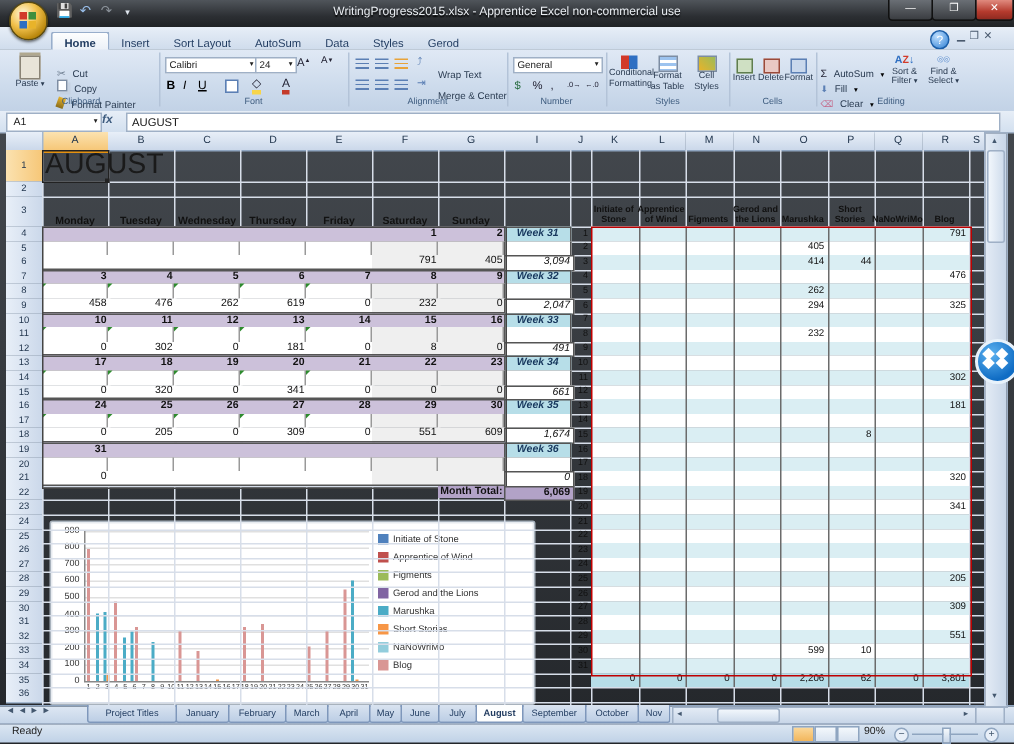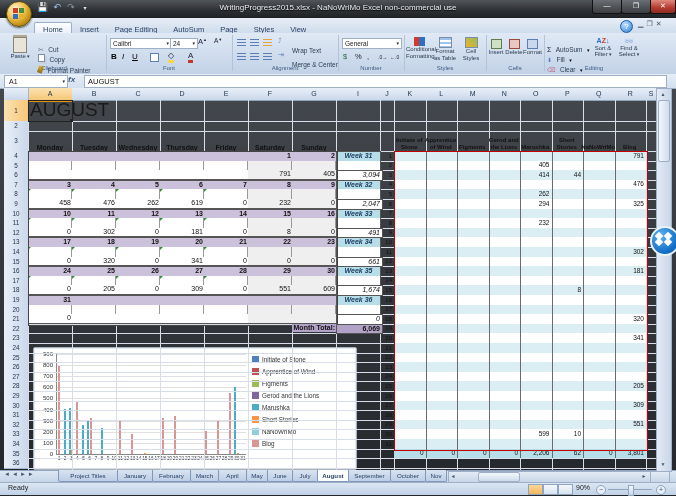--- a/index.html
+++ b/index.html
@@ -12,21 +12,21 @@
   .winbtn{top:0;width:28px;height:13px;border:1px solid #111;border-top:none;border-radius:0 0 3px 3px;color:#fff;font-size:7px;text-align:center;line-height:12px;background:linear-gradient(#6a6f75,#3a3d41);}
   #btn-close{background:linear-gradient(#e08a7e,#b43a2d 60%,#8f2a20);}
   
   #orb{left:6px;top:1px;width:24px;height:24px;border-radius:50%;background:radial-gradient(circle at 35% 30%,#fff8e0,#f2c24d 40%,#b8860b 75%,#6b4e00);border:1px solid #5a4a10;box-shadow:0 1px 2px rgba(0,0,0,.6);z-index:5;}
   .orbsq{width:5px;height:5px;position:absolute;}
   #qat{left:36px;top:2px;height:13px;color:#dfe6ee;font-size:9px;}
   .qbtn{display:inline-block;width:14px;text-align:center;}
   
   #tabrow{left:0;top:18px;width:676px;height:15px;background:linear-gradient(#e7eef7,#cfdcec);border-bottom:1px solid #aebfd4;}
   .rtab{display:inline-block;height:13px;line-height:14px;padding:0 8px;font-size:7.5px;color:#1f3a5f;}
-  .rtab.active{background:linear-gradient(#fdfefe,#e8eef6);border:1px solid #98aecb;border-bottom:none;border-radius:2px 2px 0 0;font-weight:normal;}
+  .rtab.active{background:linear-gradient(#fdfefe,#e8eef6);border:1px solid #98aecb;border-bottom:none;border-radius:2px 2px 0 0;font-weight:bold;}
   #helpbtn{left:620px;top:20px;width:11px;height:11px;border-radius:50%;background:radial-gradient(circle at 35% 30%,#bfe0ff,#2f7fd3);color:#fff;font-size:8px;text-align:center;line-height:11px;border:1px solid #1b5ea8;}
   #wb-ctl{left:638px;top:20px;font-size:7px;color:#4a5a6e;letter-spacing:3px;}
   
   #ribbon{left:0;top:33px;width:676px;height:41px;background:linear-gradient(#e0e9f5,#cddbec 60%,#c2d2e6);border-bottom:1px solid #8fa5c0;}
   .grp{position:absolute;top:2px;height:36px;border-right:1px solid #b3c3d8;}
   .grplabel{position:absolute;bottom:0px;left:0;width:100%;text-align:center;font-size:6px;color:#3e5c7f;}
   .rlbl{font-size:6.5px;color:#2b3c52;}
   .rbox{border:1px solid #9fb0c6;background:#fff;font-size:6.5px;color:#222;padding:0 2px;height:9px;line-height:9px;}
   .bigbtn{position:absolute;text-align:center;font-size:6px;color:#2b3c52;line-height:1.1;}
   .sq{display:inline-block;width:7px;height:7px;border:1px solid #7d8da3;}
@@ -64,34 +64,34 @@
   
   #dropbox{left:650px;top:226px;width:26px;height:26px;border-radius:50%;background:radial-gradient(circle at 35% 30%,#5db2f0,#0f6cc4 70%);border:2px solid #e8f2fb;z-index:9;}
   .dbx{position:absolute;width:6px;height:6px;background:#fff;transform:rotate(45deg);}
 </style>
 </head>
 <body>
 
 <div id="win">
 
   <div id="titlebar" class="abs">
-    <div id="title" class="abs tt">WritingProgress2015.xlsx - NaNoWriMo Excel non-commercial use</div>
+    <div id="title" class="abs tt">WritingProgress2015.xlsx - Apprentice Excel non-commercial use</div>
   </div>
   <div id="orb" class="abs">
     <div class="orbsq" style="left:6px;top:6px;background:#d23a2a;"></div>
     <div class="orbsq" style="left:12px;top:6px;background:#3e8f3e;"></div>
     <div class="orbsq" style="left:6px;top:12px;background:#2f6fc2;"></div>
     <div class="orbsq" style="left:12px;top:12px;background:#e8b32a;"></div>
   </div>
   <div id="qat" class="abs"><span class="qbtn">💾</span><span class="qbtn" style="color:#9cc3ef;">↶</span><span class="qbtn" style="color:#8d949c;">↷</span><span class="qbtn" style="font-size:6px;">▾</span></div>
   <div class="abs winbtn" style="left:592px;">—</div>
   <div class="abs winbtn" style="left:621px;">❐</div>
   <div class="abs winbtn" id="btn-close" style="left:650px;width:24px;">✕</div>
 
-  <div id="tabrow" class="abs"><span style="display:inline-block;width:34px;"></span><span id="ribbontabs"><span class="rtab active">Home</span><span class="rtab">Insert</span><span class="rtab">Page Editing</span><span class="rtab">AutoSum</span><span class="rtab">Page</span><span class="rtab">Styles</span><span class="rtab">View</span></span></div>
+  <div id="tabrow" class="abs"><span style="display:inline-block;width:34px;"></span><span id="ribbontabs"><span class="rtab active">Home</span><span class="rtab">Insert</span><span class="rtab">Sort Layout</span><span class="rtab">AutoSum</span><span class="rtab">Data</span><span class="rtab">Styles</span><span class="rtab">Gerod</span></span></div>
   <div id="helpbtn" class="abs">?</div>
   <div id="wb-ctl" class="abs">▁❐✕</div>
 
   <div id="ribbon" class="abs">
     <div class="grp" style="left:2px;width:104px;">
       <div class="bigbtn" style="left:4px;top:2px;width:28px;">
         <div style="width:12px;height:14px;margin:0 auto;background:#e8e4d8;border:1px solid #8a8476;box-shadow:0 -2px 0 #b0a88f;"></div>
         <span>Paste</span><span style="font-size:5px;"> ▾</span>
       </div>
       <div class="abs" style="left:36px;top:3px;"><span style="font-size:7px;color:#6b7a8d;">✂</span> <span class="rlbl">Cut</span></div>

